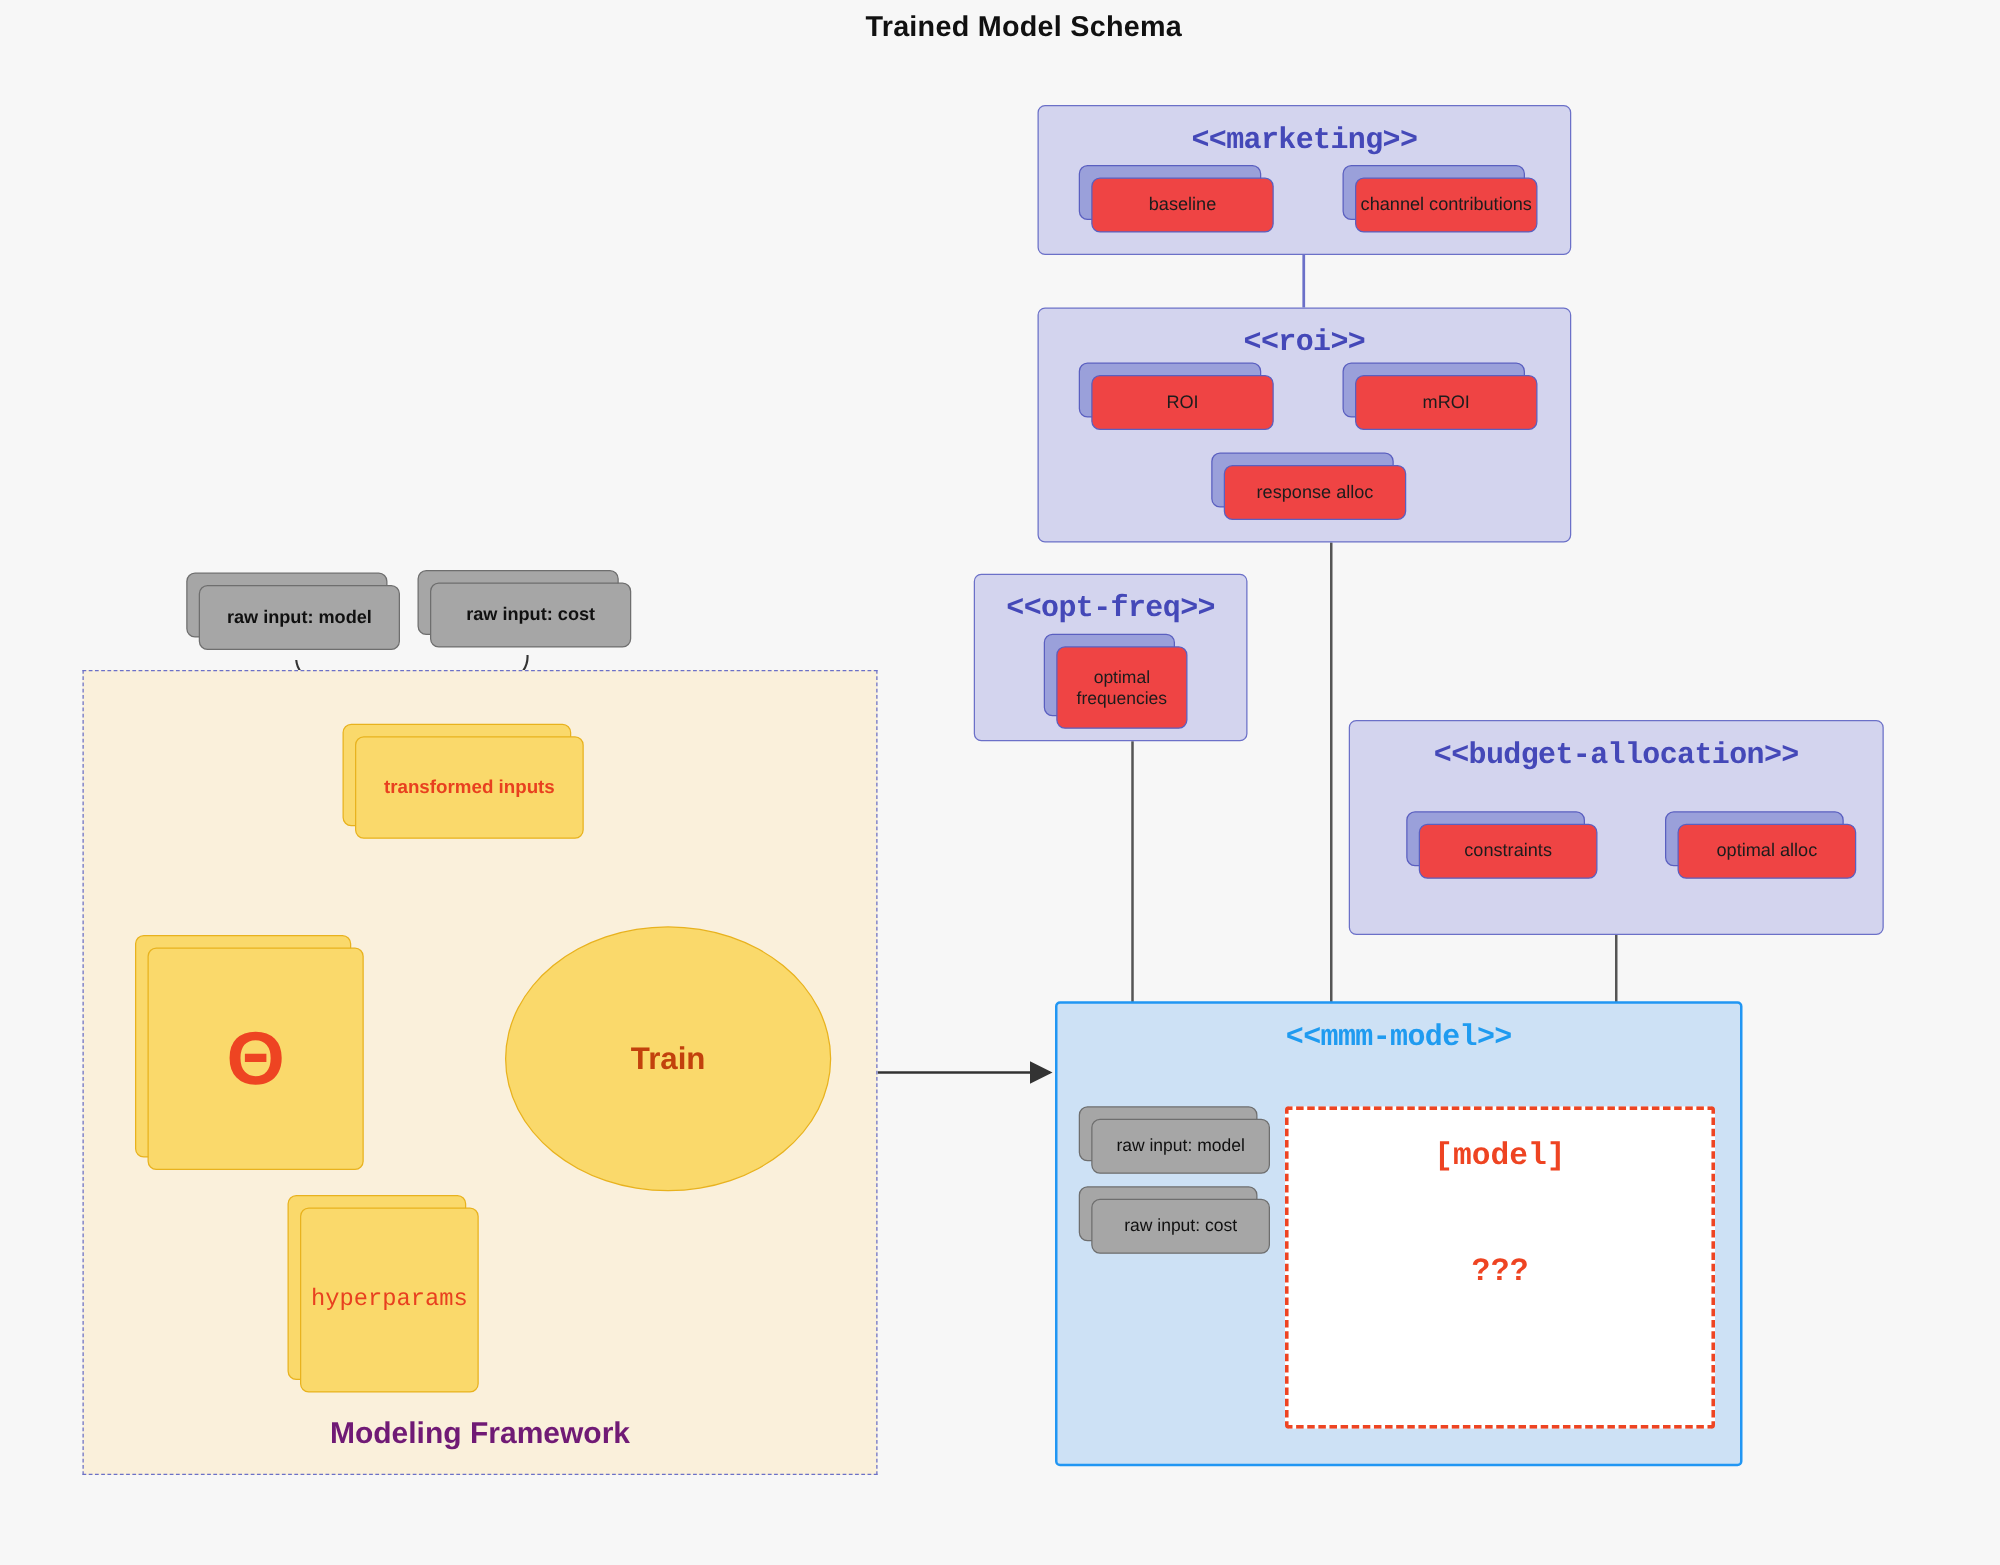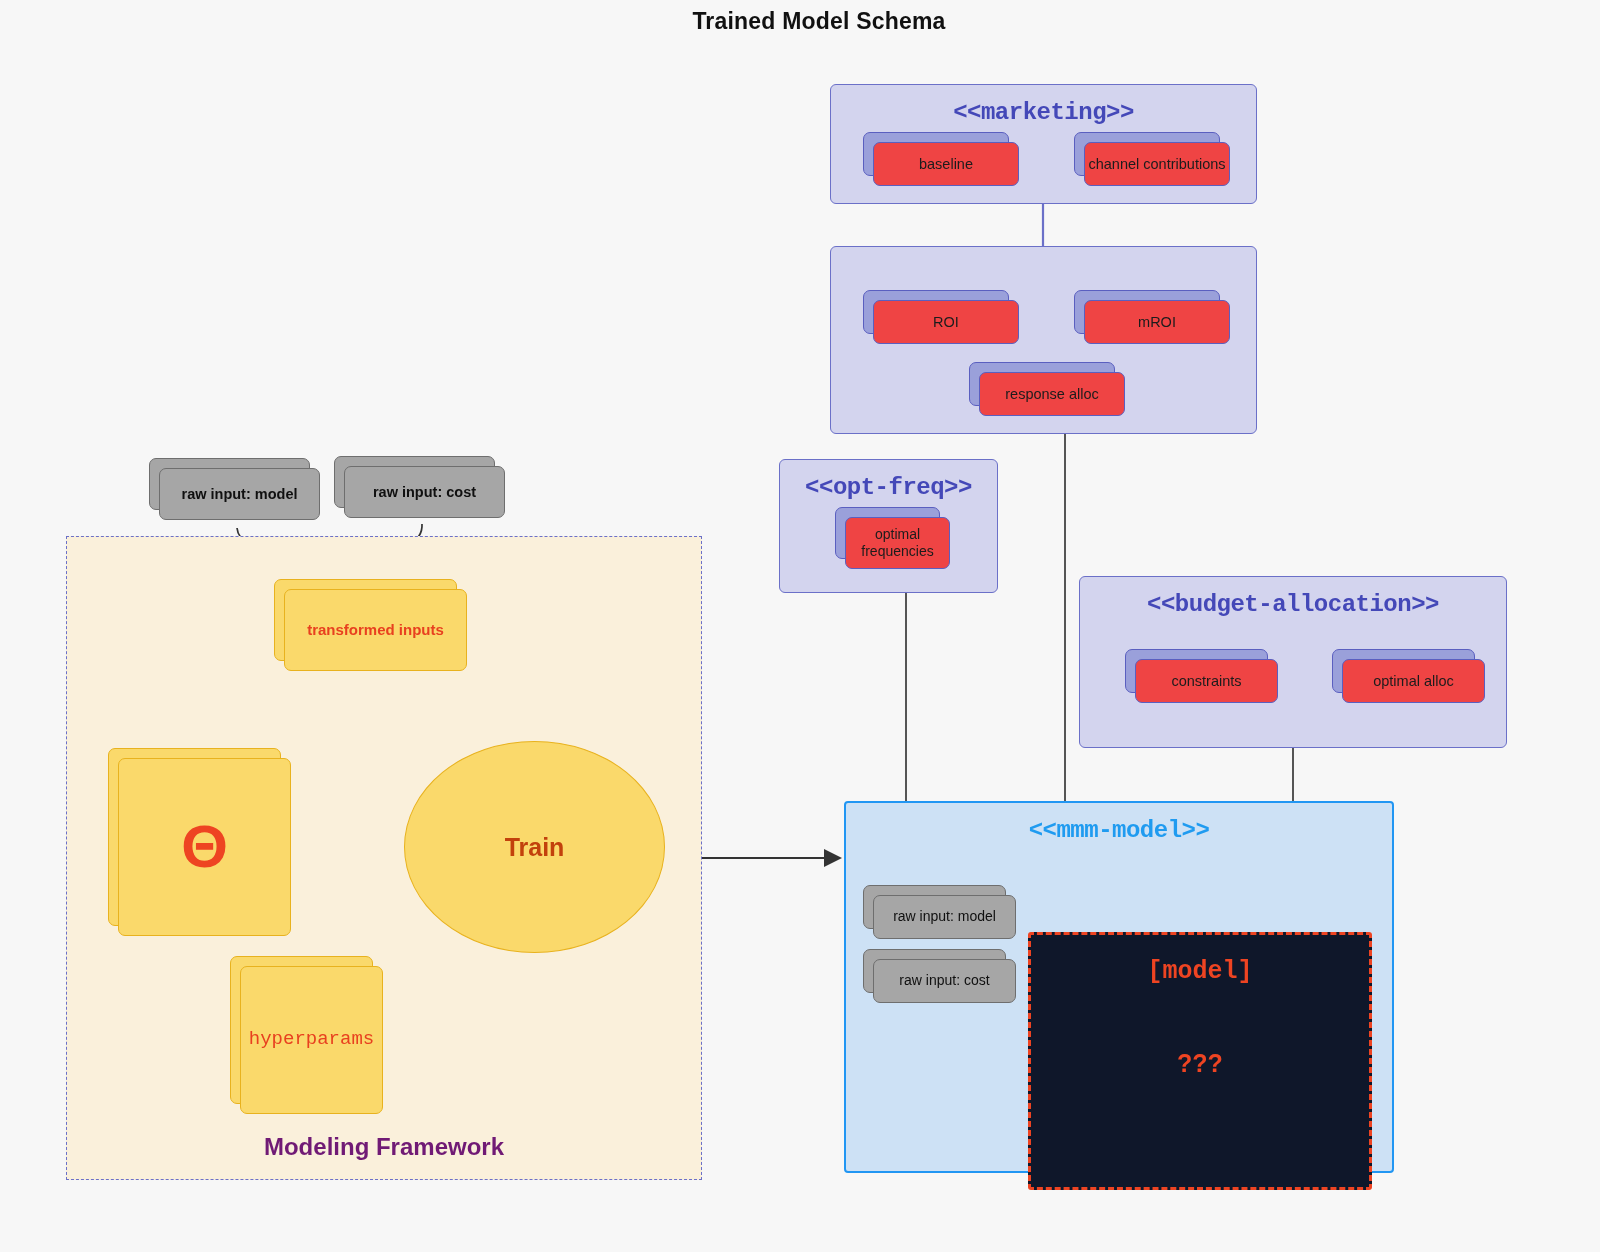--- a/index.html
+++ b/index.html
@@ -84,24 +84,23 @@
   #pkg-mmm {
     background: #cde1f5;
     border: 2.4px solid #2196f3;
     border-radius: 4px;
   }
   #pkg-mmm > .pkg-title { color: #1f9bf0; }
 
   
   #model-region {
     position: absolute;
-    background: #0f172a;
+    background: #ffffff;
     border: 3px dashed #ee4422;
     border-radius: 3px;
-    margin-top: 47px;
   }
   #model-label {
     position: absolute; left: 0; right: 0; top: 22px;
     text-align: center;
     font-family: "Liberation Mono", monospace;
     font-weight: bold; font-size: 25px; color: #ee4422;
   }
   #model-unknown {
     position: absolute; left: 0; right: 0; top: 114px;
     text-align: center;
@@ -223,37 +222,38 @@
     <div class="shadow"></div>
     <div class="front">baseline</div>
   </div>
   <div class="stack card-purple" style="left:253px; top:57px; width:146px; height:44px;">
     <div class="shadow"></div>
     <div class="front">channel contributions</div>
   </div>
 </div>
 
 <div class="pkg" id="pkg-roi" style="left:830px; top:246px; width:427px; height:188px;">
+  <div class="pkg-title">&lt;&lt;roi&gt;&gt;</div>
   <div class="stack card-purple" style="left:42px; top:53px; width:146px; height:44px;">
     <div class="shadow"></div>
     <div class="front">ROI</div>
   </div>
   <div class="stack card-purple" style="left:253px; top:53px; width:146px; height:44px;">
     <div class="shadow"></div>
     <div class="front">mROI</div>
   </div>
   <div class="stack card-purple" style="left:148px; top:125px; width:146px; height:44px;">
     <div class="shadow"></div>
     <div class="front">response alloc</div>
   </div>
 </div>
 
 <div class="pkg" id="pkg-optfreq" style="left:779px; top:459px; width:219px; height:134px;">
   <div class="pkg-title">&lt;&lt;opt-freq&gt;&gt;</div>
-  <div class="stack card-purple" style="left:65px; top:57px; width:105px; height:52px;">
+  <div class="stack card-purple" style="left:65px; top:57px; width:105px; height:66px;">
     <div class="shadow"></div>
     <div class="front" style="font-size:14px; padding:0 6px;">optimal frequencies</div>
   </div>
 </div>
 
 <div class="pkg" id="pkg-budget" style="left:1079px; top:576px; width:428px; height:172px;">
   <div class="pkg-title">&lt;&lt;budget-allocation&gt;&gt;</div>
   <div class="stack card-purple" style="left:55px; top:82px; width:143px; height:44px;">
     <div class="shadow"></div>
     <div class="front">constraints</div>

